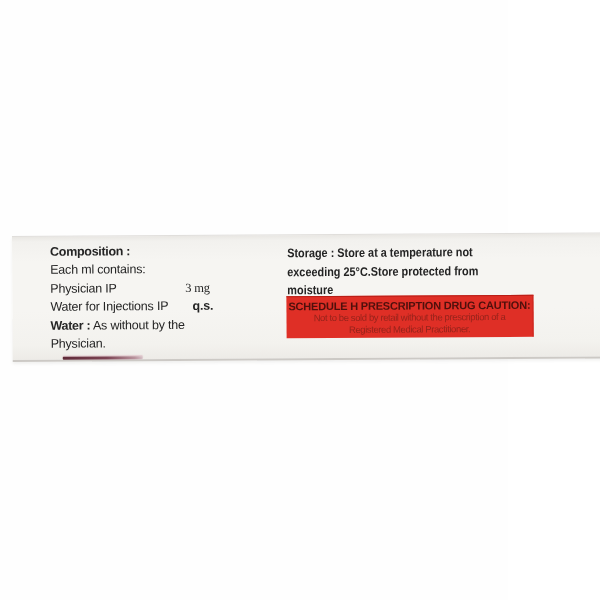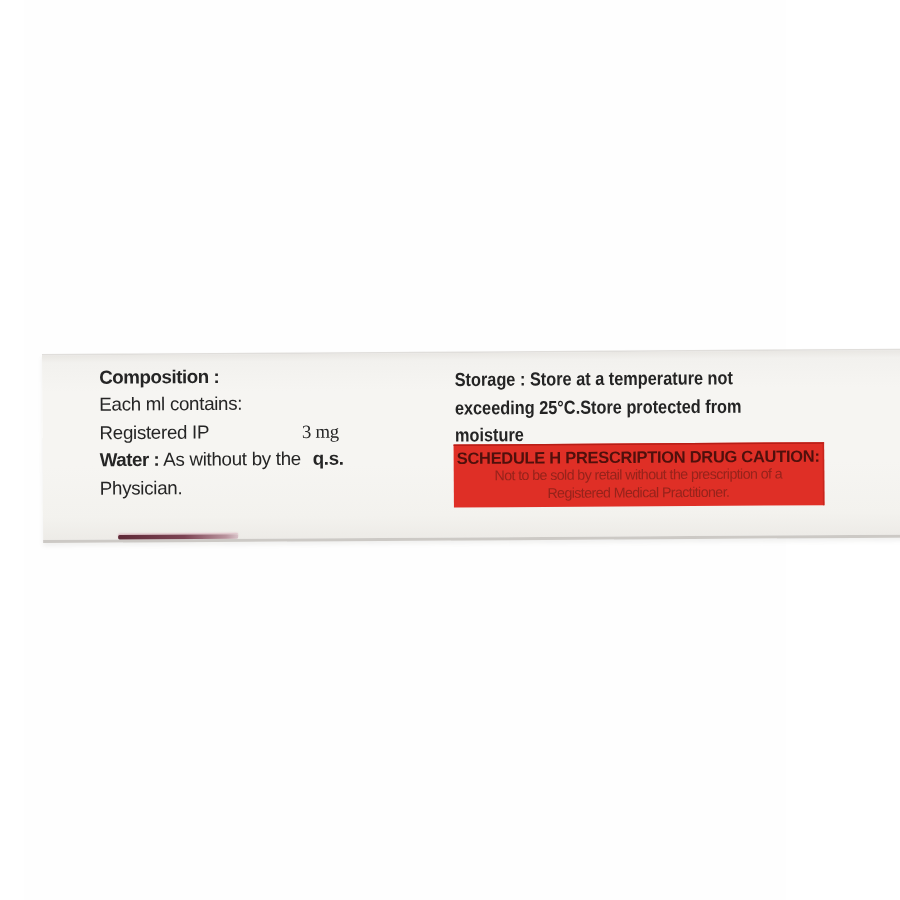--- a/index.html
+++ b/index.html
@@ -10,21 +10,20 @@
     background: #ffffff;
     overflow: hidden;
     font-family: "Liberation Sans", sans-serif;
   }
 
   .photo {
     position: relative;
     width: 508px;
     height: 600px;
     background: #fefefe;
-    margin-left: 16px;
   }
 
   
   .carton {
     position: absolute;
     left: 12px;
     top: 236px;
     width: 600px;
     height: 123px;
     transform: rotate(-0.35deg);
@@ -121,24 +120,25 @@
 <body>
 
 <div class="photo">
 
   <div class="carton">
 
     <div class="comp-col">
       <div class="bold">Composition :</div>
       <div>Each ml contains:</div>
       <div class="ing-row">
-        <span>Registered IP</span>
+        <span>Physician IP</span>
         <span class="ing-amount-0">3 mg</span>
       </div>
       <div class="ing-row">
+        <span>Water for Injections IP</span>
         <span class="ing-amount-1">q.s.</span>
       </div>
       <div><span class="bold">Water :</span><span> As without by the</span></div>
       <div>Physician.</div>
     </div>
 
     <div class="storage-col">
       <div>Storage : Store at a temperature not</div>
       <div>exceeding 25°C.Store protected from</div>
       <div>moisture</div>

